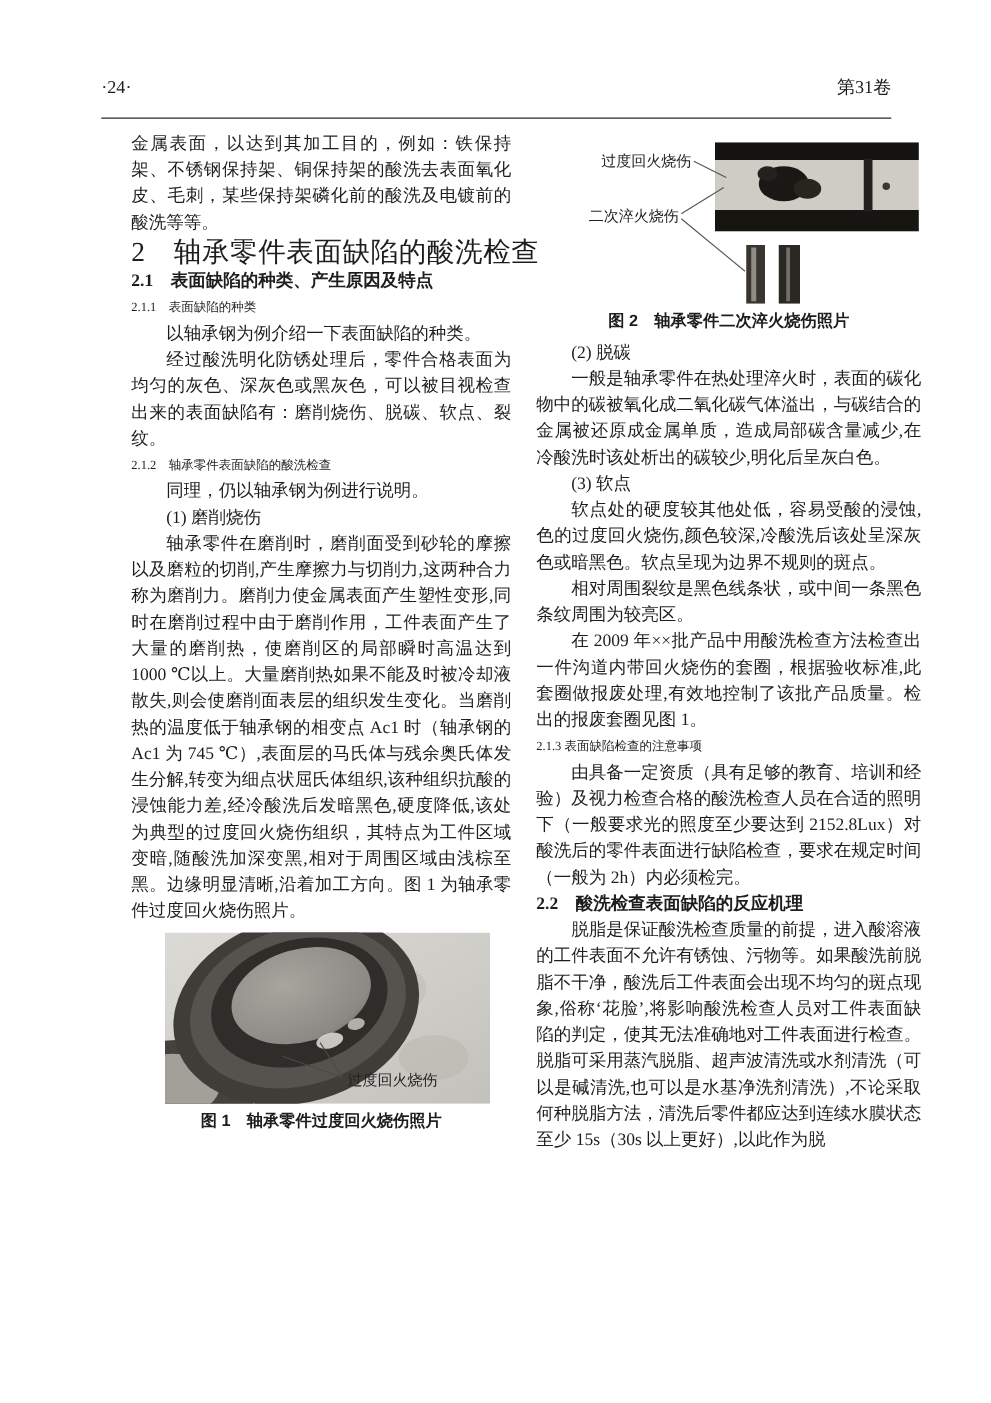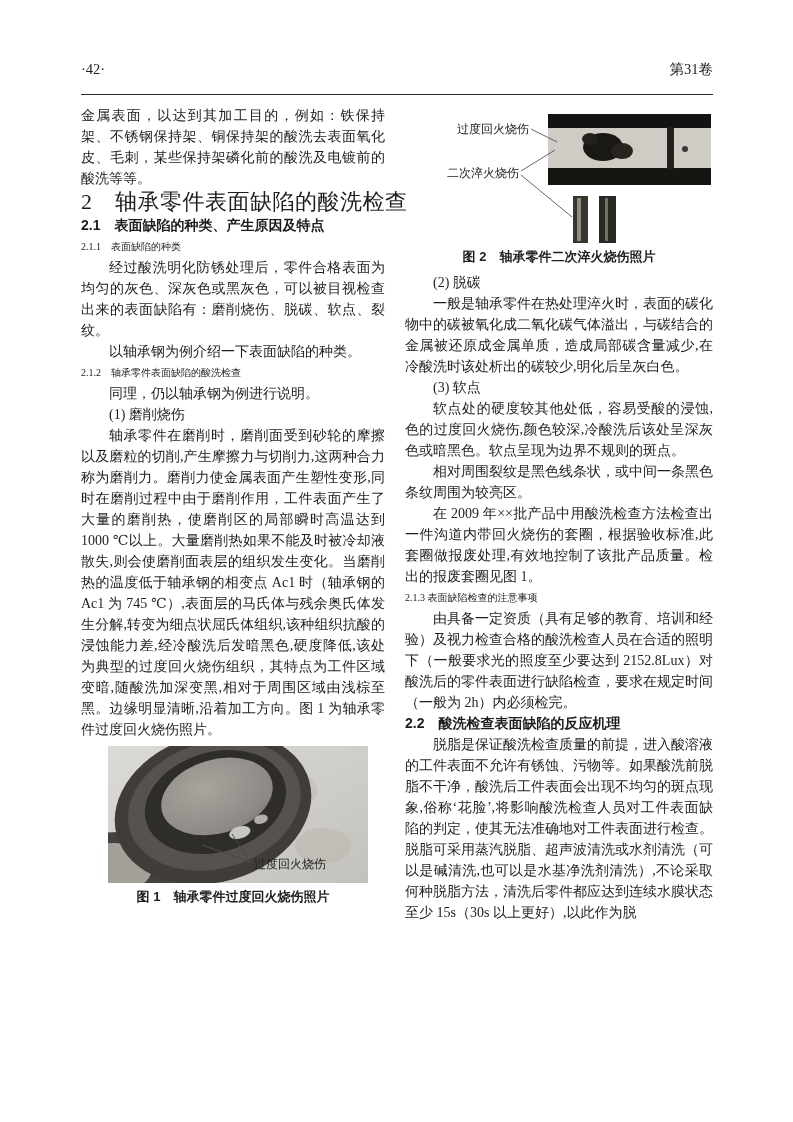--- a/index.html
+++ b/index.html
@@ -9,63 +9,63 @@
   }
   .header{
     position:absolute;left:81px;top:60px;width:632px;
     display:flex;justify-content:space-between;align-items:baseline;
     font-size:14.5px;
   }
   .journal-title{font-size:16px;letter-spacing:12px;white-space:nowrap;}
   .header-rule{position:absolute;left:81px;top:94px;width:632px;border-top:1.6px solid #2b2b2b;}
   .col{
     position:absolute;top:105px;font-size:14px;line-height:21px;
-    text-align:justify;text-justify:inter-ideograph;
+    text-align:justify;text-justify:inter-ideograph;margin-left:24px;
   }
   .col-left{left:81px;width:304px;}
   .col-right{left:405px;width:308px;}
   .col p{margin:0;}
   .ind{text-indent:2em;}
   .h1{
     font-size:22px;line-height:26px;margin:11px 0 9px;font-weight:normal;
     letter-spacing:0.5px;white-space:nowrap;
   }
   .h-bold{
     font-weight:bold;
-    font-family:Liberation Sans, sans-serif;
+    font-family:Liberation Serif, serif;
     font-size:14px;line-height:21px;margin:0;
   }
   .h-plain{font-weight:normal;font-size:10px;line-height:21px;margin:0;}
   .figure{margin:6px 0 2px;}
   .figure svg{display:block;}
   .fig-caption{
     text-align:center;font-weight:bold;
     font-family:"Liberation Sans","DejaVu Sans",sans-serif;
     font-size:13px;line-height:18px;margin:5px 0 6px;
   }
   .fig-label{font-family:"Liberation Serif","DejaVu Serif",serif;}
 </style>
 </head>
 <body>
 
 <div class="page">
 
   <div class="header">
-    <span>·42·</span>
+    <span>·24·</span>
     <span>第31卷</span>
   </div>
   <div class="header-rule"></div>
 
   <div class="col col-left">
     <p>金属表面，以达到其加工目的，例如：铁保持架、不锈钢保持架、铜保持架的酸洗去表面氧化皮、毛刺，某些保持架磷化前的酸洗及电镀前的酸洗等等。</p>
     <p class="h1">2　轴承零件表面缺陷的酸洗检查</p>
     <p class="h-bold">2.1　表面缺陷的种类、产生原因及特点</p>
     <p class="h-plain">2.1.1　表面缺陷的种类</p>
+    <p class="ind">以轴承钢为例介绍一下表面缺陷的种类。</p>
     <p class="ind">经过酸洗明化防锈处理后，零件合格表面为均匀的灰色、深灰色或黑灰色，可以被目视检查出来的表面缺陷有：磨削烧伤、脱碳、软点、裂纹。</p>
-    <p class="ind">以轴承钢为例介绍一下表面缺陷的种类。</p>
     <p class="h-plain">2.1.2　轴承零件表面缺陷的酸洗检查</p>
     <p class="ind">同理，仍以轴承钢为例进行说明。</p>
     <p class="ind">(1) 磨削烧伤</p>
     <p class="ind">轴承零件在磨削时，磨削面受到砂轮的摩擦以及磨粒的切削,产生摩擦力与切削力,这两种合力称为磨削力。磨削力使金属表面产生塑性变形,同时在磨削过程中由于磨削作用，工件表面产生了大量的磨削热，使磨削区的局部瞬时高温达到1000 ℃以上。大量磨削热如果不能及时被冷却液散失,则会使磨削面表层的组织发生变化。当磨削热的温度低于轴承钢的相变点 Ac1 时（轴承钢的 Ac1 为 745 ℃）,表面层的马氏体与残余奥氏体发生分解,转变为细点状屈氏体组织,该种组织抗酸的浸蚀能力差,经冷酸洗后发暗黑色,硬度降低,该处为典型的过度回火烧伤组织，其特点为工件区域变暗,随酸洗加深变黑,相对于周围区域由浅棕至黑。边缘明显清晰,沿着加工方向。图 1 为轴承零件过度回火烧伤照片。</p>
 
     <div class="figure" style="margin-left:27px;">
       <svg width="260" height="137" viewBox="0 0 260 137">
         <defs>
           <linearGradient id="f1bg" x1="0" y1="0" x2="1" y2="1">
             <stop offset="0" stop-color="#dcdad5"></stop>

